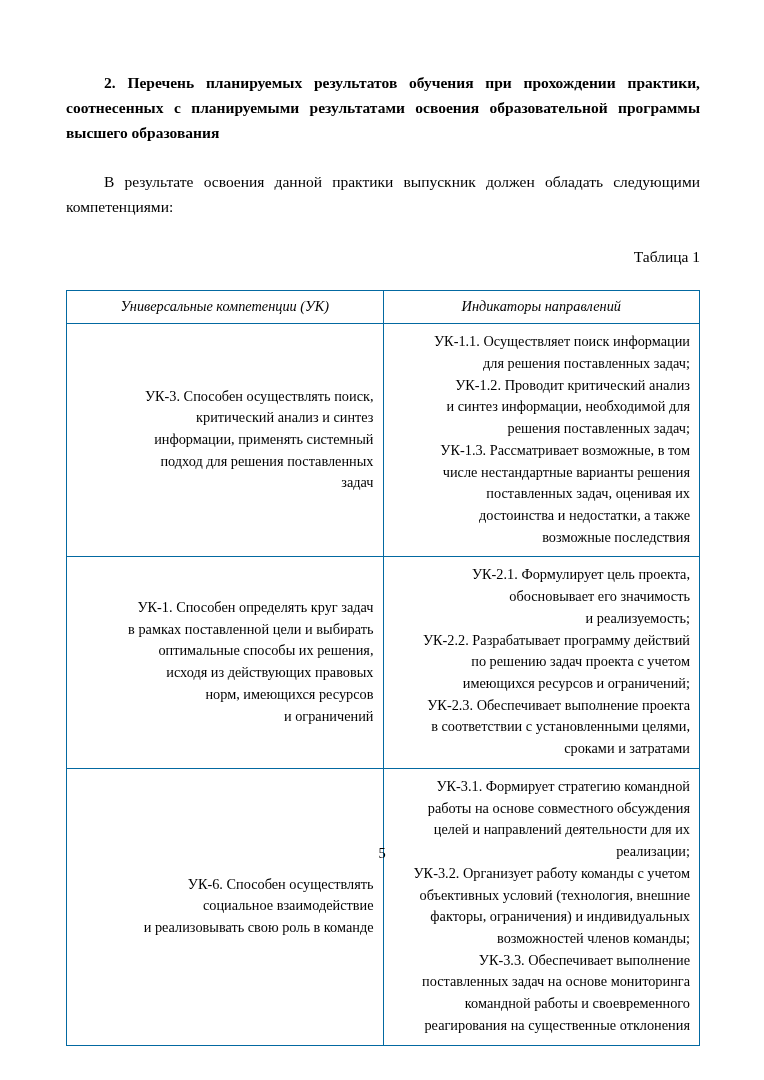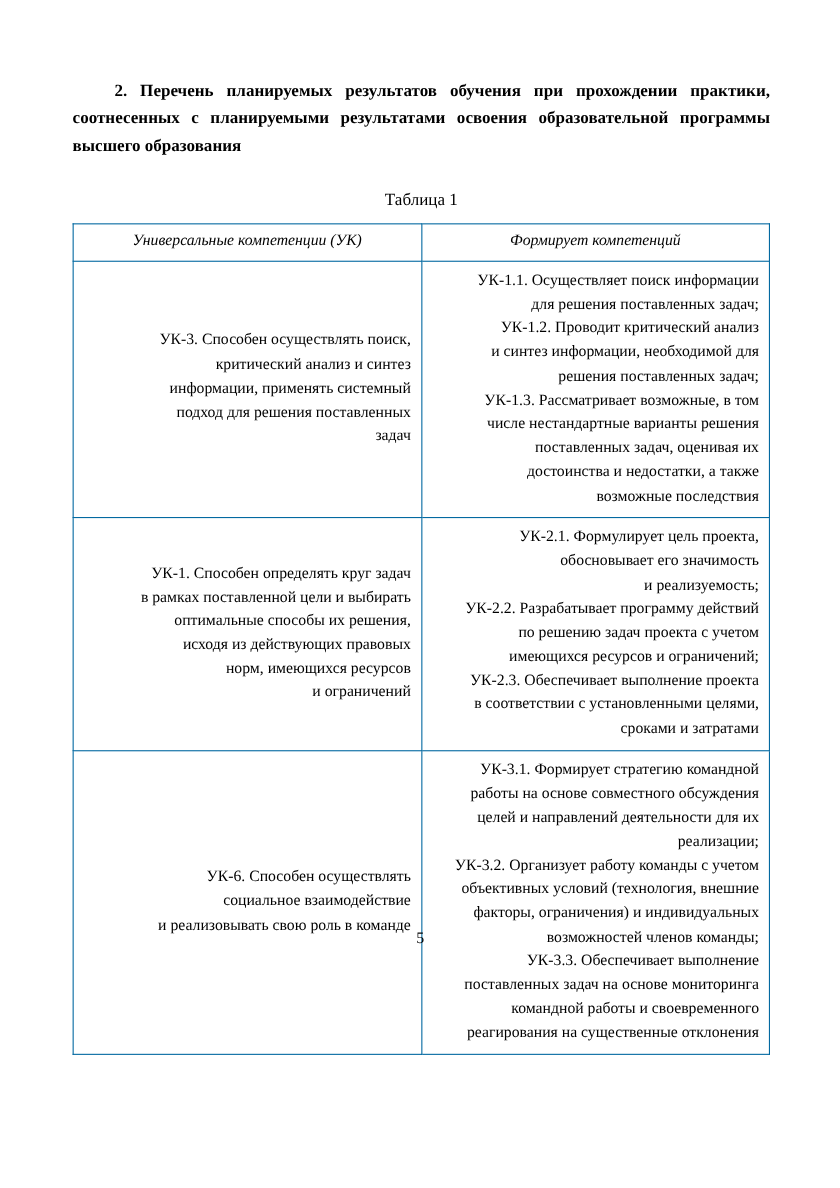--- a/index.html
+++ b/index.html
@@ -32,22 +32,22 @@
   }
   .para {
     font-size: 15.5px;
     line-height: 1.62;
     text-align: justify;
     text-indent: 38px;
     margin: 24px 0 0 0;
   }
   .table-caption {
     font-size: 15.5px;
-    text-align: center;
-    margin: 28px 0 12px 0;
+    text-align: right;
+    margin: 28px 0 24px 0;
   }
   table.comp {
     border-collapse: collapse;
     width: 100%;
     table-layout: fixed;
   }
   table.comp td, table.comp th {
     border: 1px solid #0369a1;
     vertical-align: middle;
     padding: 7px 9px 8px 9px;
@@ -82,28 +82,29 @@
     font-size: 14.5px;
   }
 </style>
 </head>
 <body>
 
 <div class="page">
 
   <h1 class="doc-heading">2. Перечень планируемых результатов обучения при прохожде­нии практики, соотнесенных с планируемыми результатами освоения образовательной программы высшего образования</h1>
 
+  <p class="para">В результате освоения данной практики выпускник должен обладать следующими компетенциями:</p>
 
   <div class="table-caption">Таблица 1</div>
 
   <table class="comp">
     <thead>
       <tr>
         <th class="left-cell">Универсальные компетенции (УК)</th>
-        <th class="right-cell">Формирует компетенций</th>
+        <th class="right-cell">Индикаторы направлений</th>
       </tr>
     </thead>
     <tbody>
       <tr>
         <td class="left-cell">
           <div class="cell-inner">УК-3. Способен осуществлять поиск,
 критический анализ и синтез
 информации, применять системный
 подход для решения поставленных
 задач</div>

